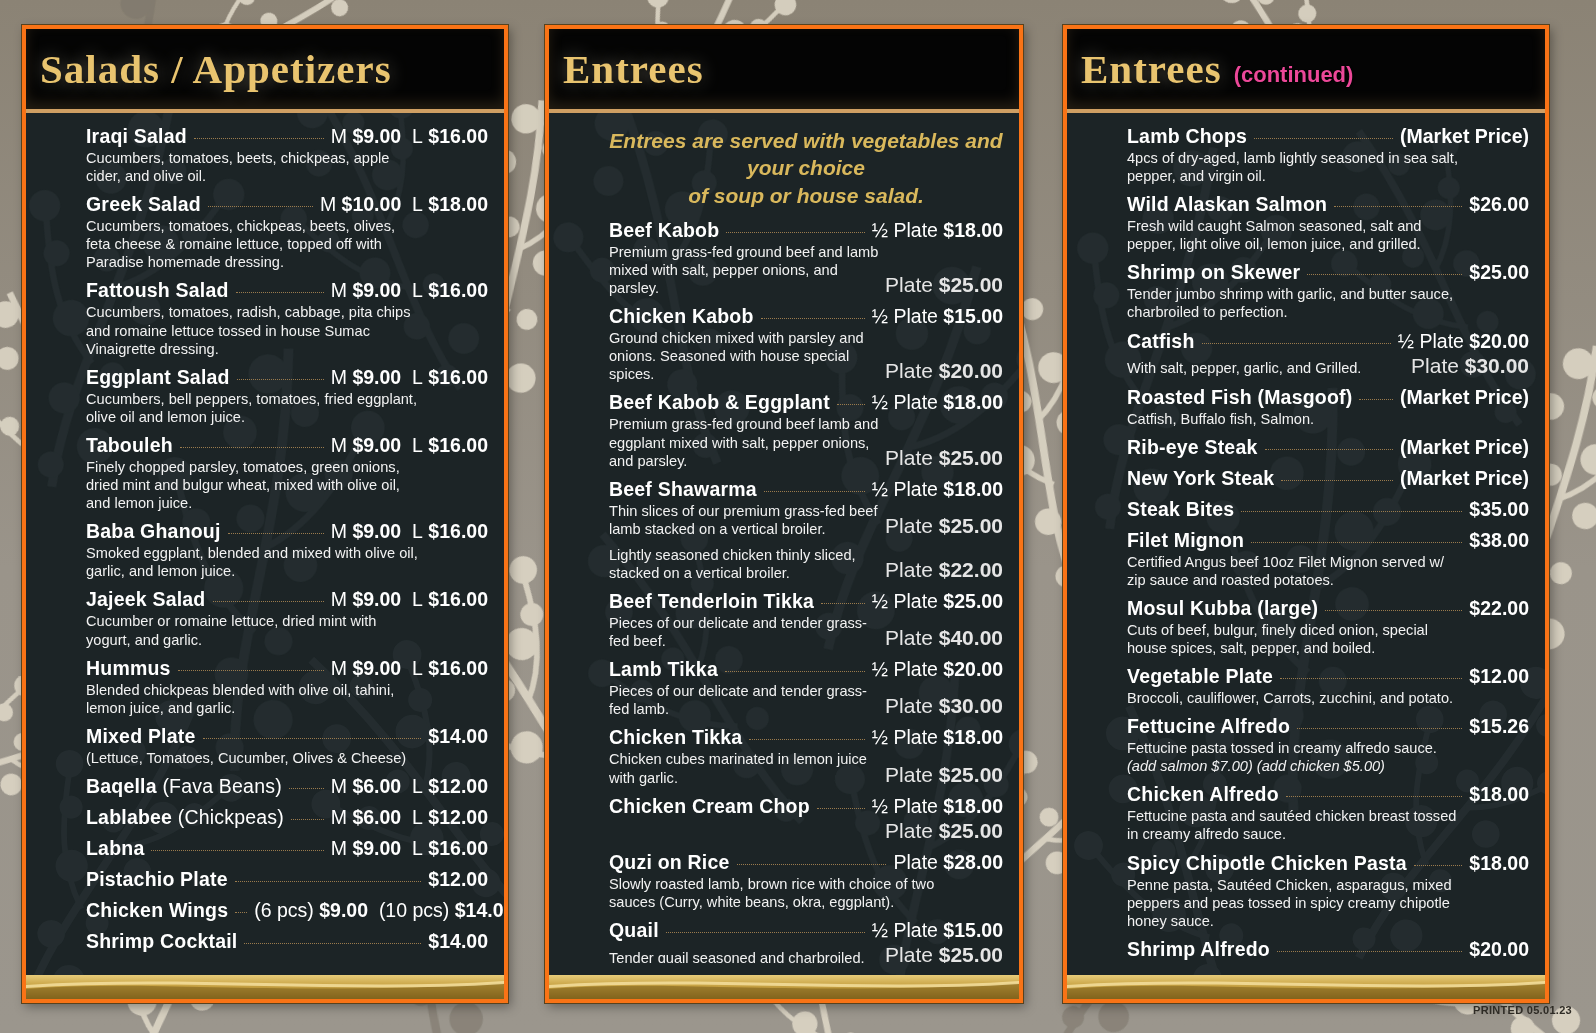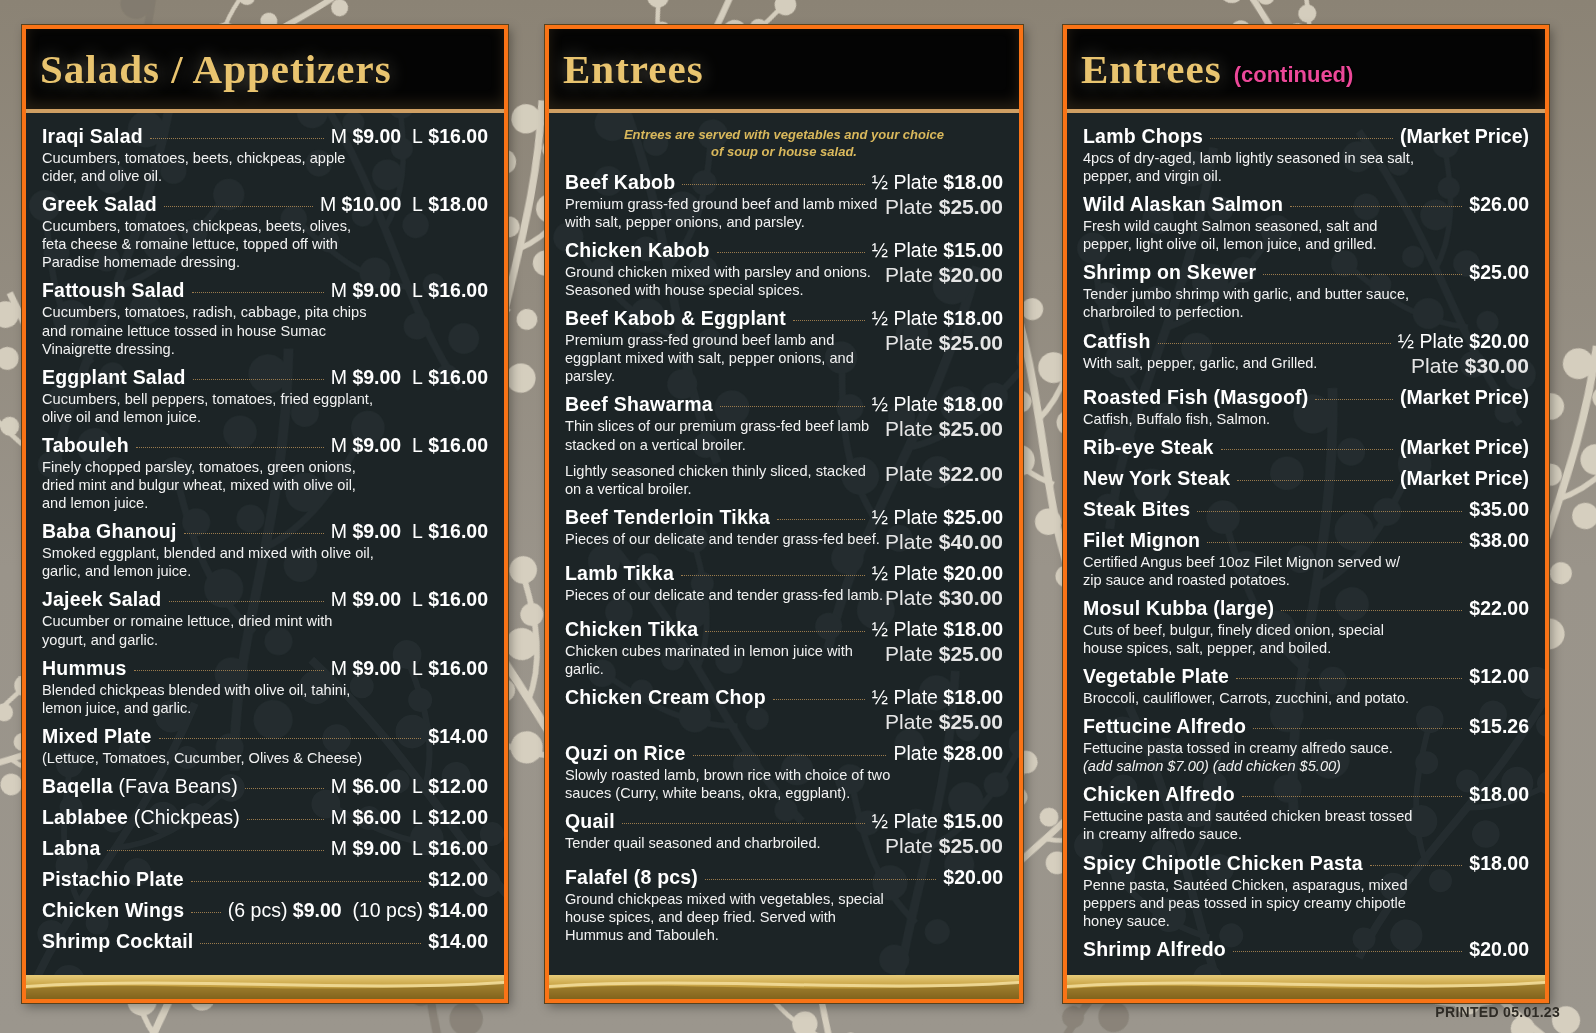--- a/index.html
+++ b/index.html
@@ -34,42 +34,42 @@
     margin:0;
     font-family:"Liberation Serif",serif;font-weight:bold;
     font-size:41px;color:#e9c46f;letter-spacing:1px;
     text-shadow:0 0 18px rgba(255,248,220,.35),2px 2px 3px #000;
   }
   .title-suffix{
     font-weight:bold;font-size:22px;color:#ec4899;
     padding-top:12px;text-shadow:1px 1px 2px #000;
   }
   .title-suffix:empty{display:none;}
-  .panel-body{position:relative;z-index:2;padding:12px 16px 0;height:838px;overflow:hidden;}
+  .panel-body{position:relative;z-index:2;padding:12px 16px 0;height:838px;overflow:hidden;margin-left:44px;}
   .panel-note{
     text-align:center;font-style:italic;font-weight:bold;
-    color:#d9b85c;font-size:13px;line-height:1.3;
+    color:#d9b85c;font-size:21px;line-height:1.3;
     white-space:pre-line;margin:2px 0 10px;
   }
   .item{margin-bottom:8px;}
   .toprow{display:flex;align-items:baseline;font-size:19.5px;color:#ffffff;}
   .iname{font-weight:bold;letter-spacing:.2px;white-space:nowrap;}
   .isuffix{font-weight:normal;}
   .leader{flex:1;border-bottom:1px dotted #9a7b4d;margin:0 7px;transform:translateY(-4px);min-width:12px;}
   .pline{white-space:nowrap;}
   .plabel{font-weight:normal;}
   .pamount{font-weight:bold;}
-  .subrow{display:flex;align-items:flex-start;margin-top:1px;}
+  .subrow{display:flex;align-items:flex-end;margin-top:1px;}
   .desc{flex:1;max-width:332px;color:#f2f2f2;font-size:14.6px;line-height:1.24;}
   .price2{margin-left:auto;white-space:nowrap;font-size:21px;color:#e5e5e5;}
   .desc-italic{font-style:italic;color:#f2f2f2;font-size:14.6px;line-height:1.24;max-width:332px;}
   .wave{position:absolute;left:0;right:0;bottom:0;height:24px;z-index:3;display:block;width:100%;}
   .print-stamp{
-    position:absolute;top:1004px;right:36px;z-index:2;
-    font-size:14px;font-weight:bold;color:#2e2b25;letter-spacing:.3px;
+    position:absolute;top:1004px;right:24px;z-index:2;
+    font-size:11px;font-weight:bold;color:#2e2b25;letter-spacing:.3px;
   }
 </style>
 </head>
 <body>
 
 <svg class="bg-pattern" width="1596" height="1033" aria-hidden="true">
   <defs>
     <g id="twig">
       <path d="M0,80 C-8,34 6,-8 -2,-72" stroke="currentColor" stroke-width="3.5" fill="none"></path>
       <path d="M0,30 C-18,18 -26,2 -34,-18" stroke="currentColor" stroke-width="2.5" fill="none"></path>

